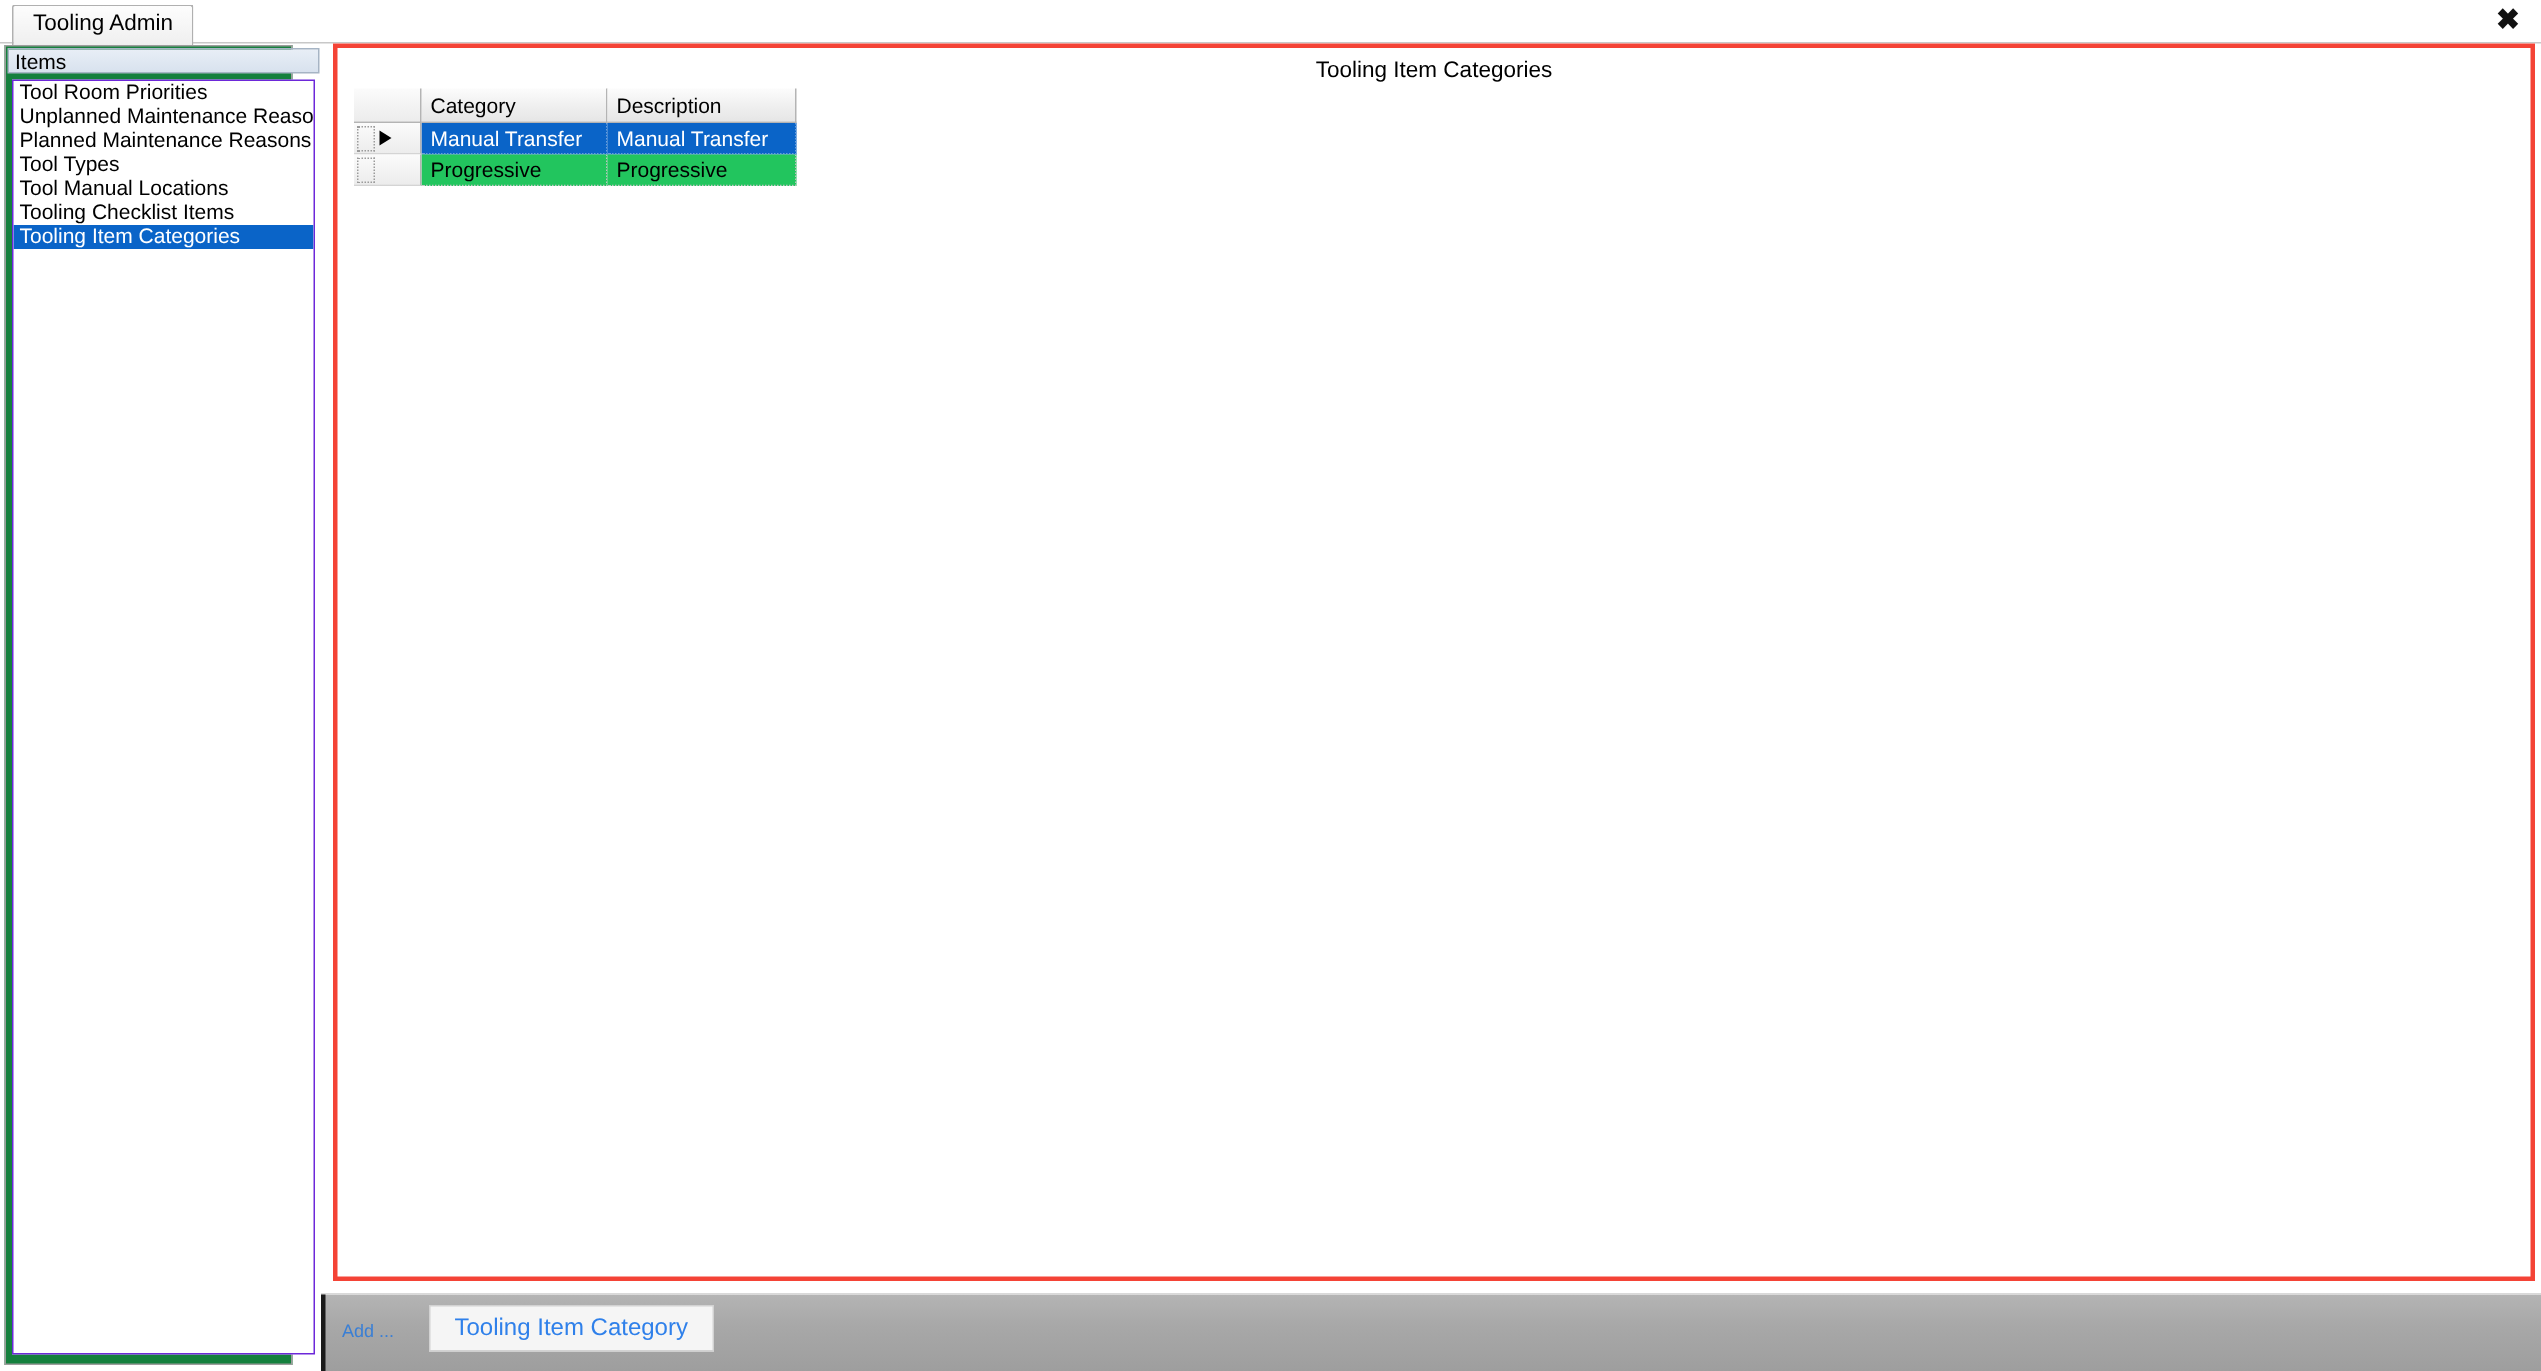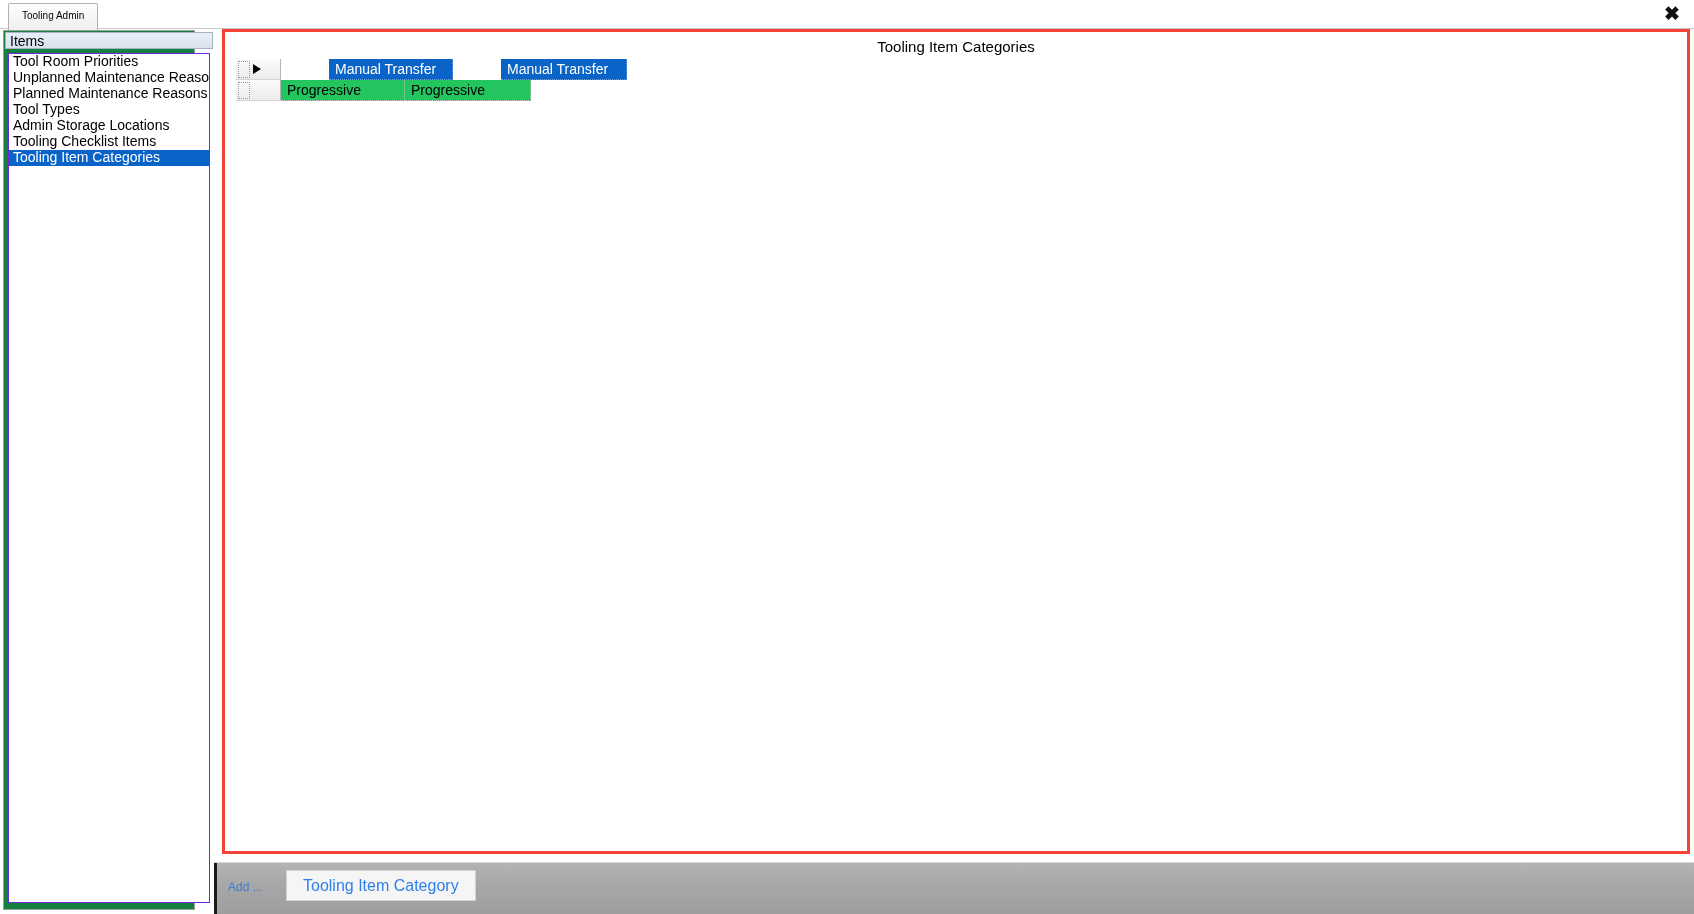--- a/index.html
+++ b/index.html
@@ -25,21 +25,21 @@
     width: 1694px; height: 29px;
     background: #ffffff;
     border-bottom: 1px solid #c8c8c8;
   }
   .tab {
     position: absolute;
     left: 8px; top: 3px;
     height: 38px;
     padding: 0 13px;
     line-height: 24px;
-    font-size: 10px;
+    font-size: 15px;
     color: #000000;
     background: linear-gradient(to bottom,#fdfdfd 0%, #f2f2f2 55%, #eaeaea 100%);
     border: 1px solid #b0b0b0;
     border-bottom: none;
     border-top-left-radius: 2px;
     border-top-right-radius: 2px;
     white-space: nowrap;
   }
   .close-btn {
     position: absolute;
@@ -177,21 +177,20 @@
     color: #000000;
     background: linear-gradient(to bottom,#fcfcfc 0%,#efefef 55%,#e6e6e6 100%);
     border-right: 1px solid #b4b4b4;
     border-bottom: 1px solid #b4b4b4;
   }
   .row-selected .cell {
     background: #0a64c8;
     color: #ffffff;
     border-right: 1px dotted #6b9fdc;
     border-bottom: 1px dotted #6b9fdc;
-    margin-left: 48px;
   }
 
   
   .actionbar {
     position: absolute;
     left: 214px; top: 862px;
     width: 1480px; height: 52px;
     background: linear-gradient(to bottom,#b4b4b4 0%, #a8a8a8 40%, #9e9e9e 100%);
     border-top: 1px solid #d9d9d9;
   }
@@ -237,31 +236,36 @@
     <button class="close-btn">✖</button>
   </div>
 
   <div class="sidebar">
     <div class="sidebar-header">Items</div>
     <div class="listbox">
       <div class="list-item">Tool Room Priorities</div>
       <div class="list-item">Unplanned Maintenance Reasons</div>
       <div class="list-item">Planned Maintenance Reasons</div>
       <div class="list-item">Tool Types</div>
-      <div class="list-item">Admin Storage Locations</div>
+      <div class="list-item">Tool Manual Locations</div>
       <div class="list-item">Tooling Checklist Items</div>
       <div class="list-item selected">Tooling Item Categories</div>
     </div>
   </div>
 
   <div class="panel">
     <div class="panel-title">Tooling Item Categories</div>
 
     <div class="grid">
 
+      <div class="grid-row">
+        <div class="rowhdr corner"></div>
+        <div class="hdr-cell col-category">Category</div>
+        <div class="hdr-cell col-description">Description</div>
+      </div>
 
       <div class="grid-row row-selected">
         <div class="rowhdr">
           <span class="focusdots"></span>
           <span class="caret"></span>
         </div>
         <div class="cell col-category">Manual Transfer</div>
         <div class="cell col-description">Manual Transfer</div>
       </div>
 

